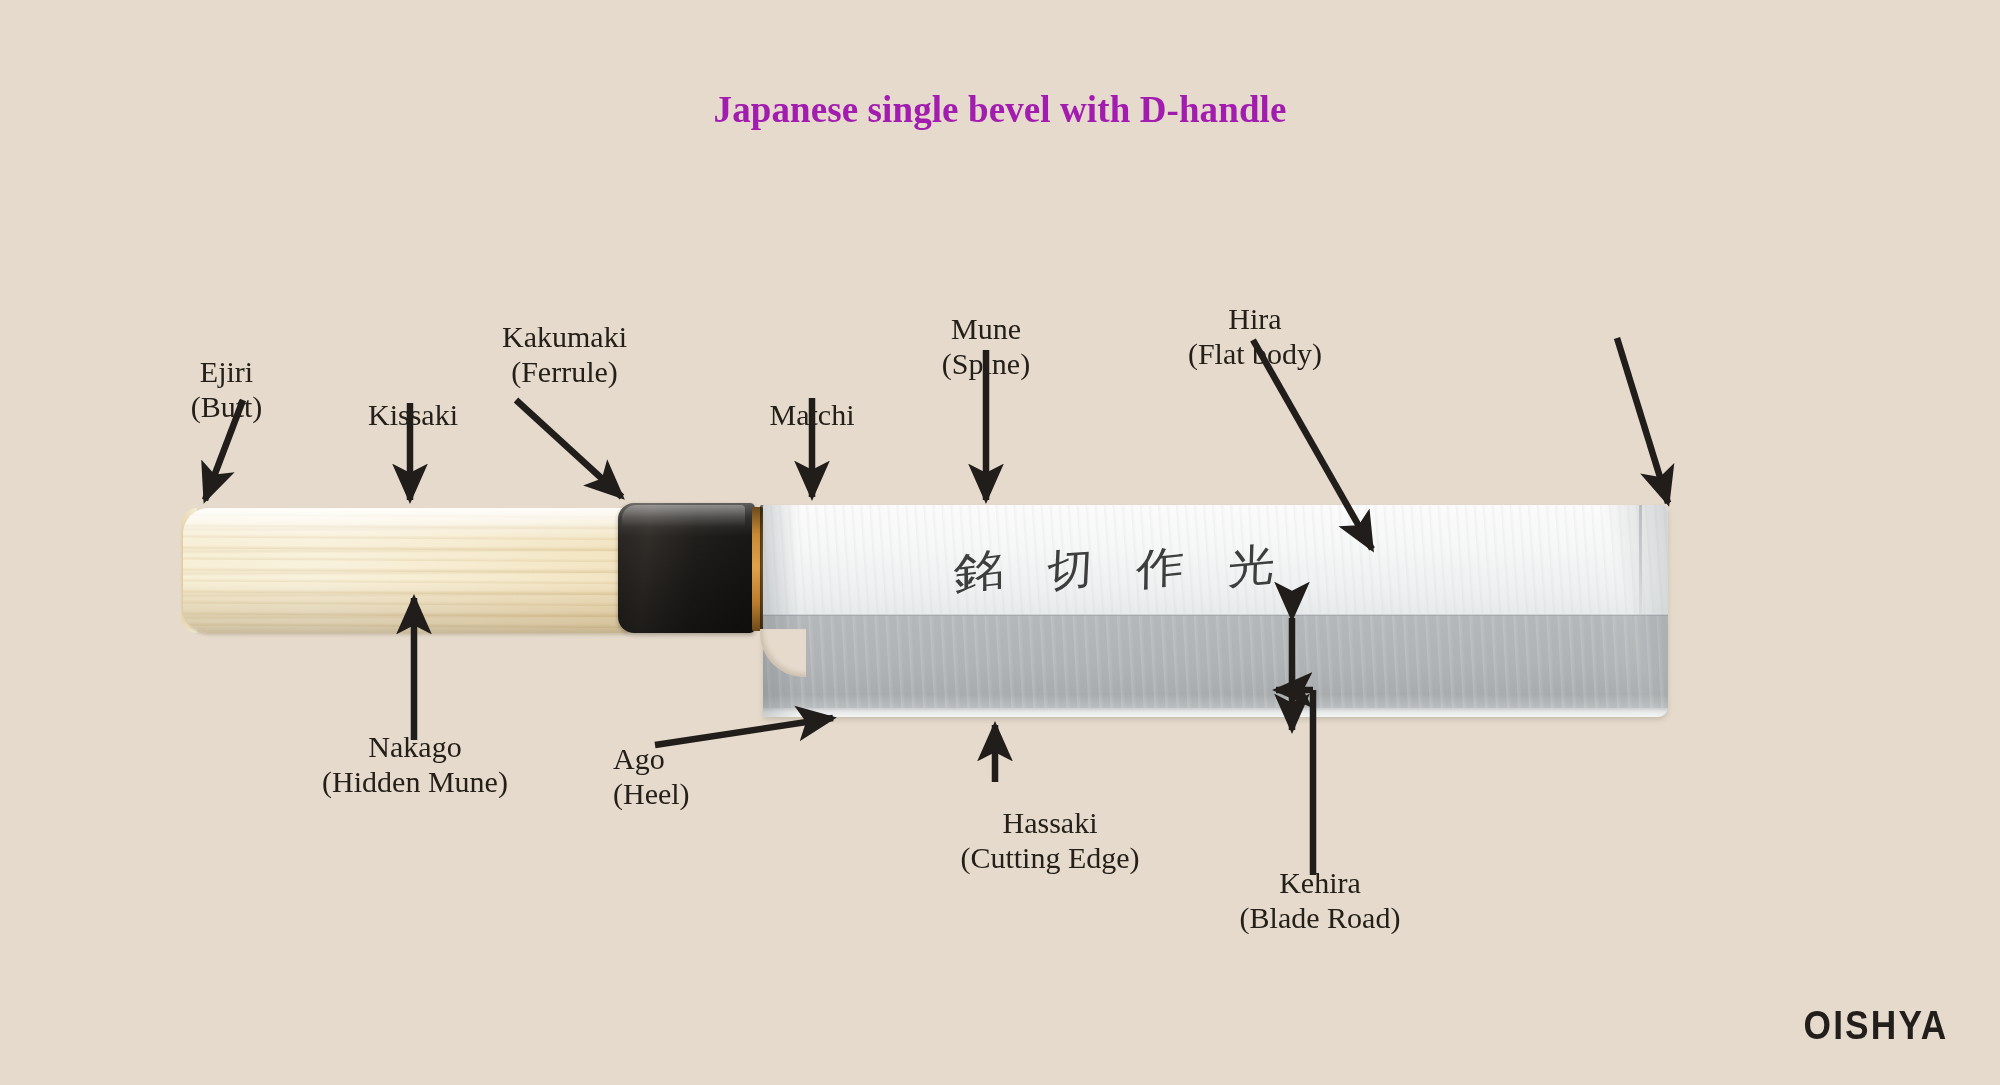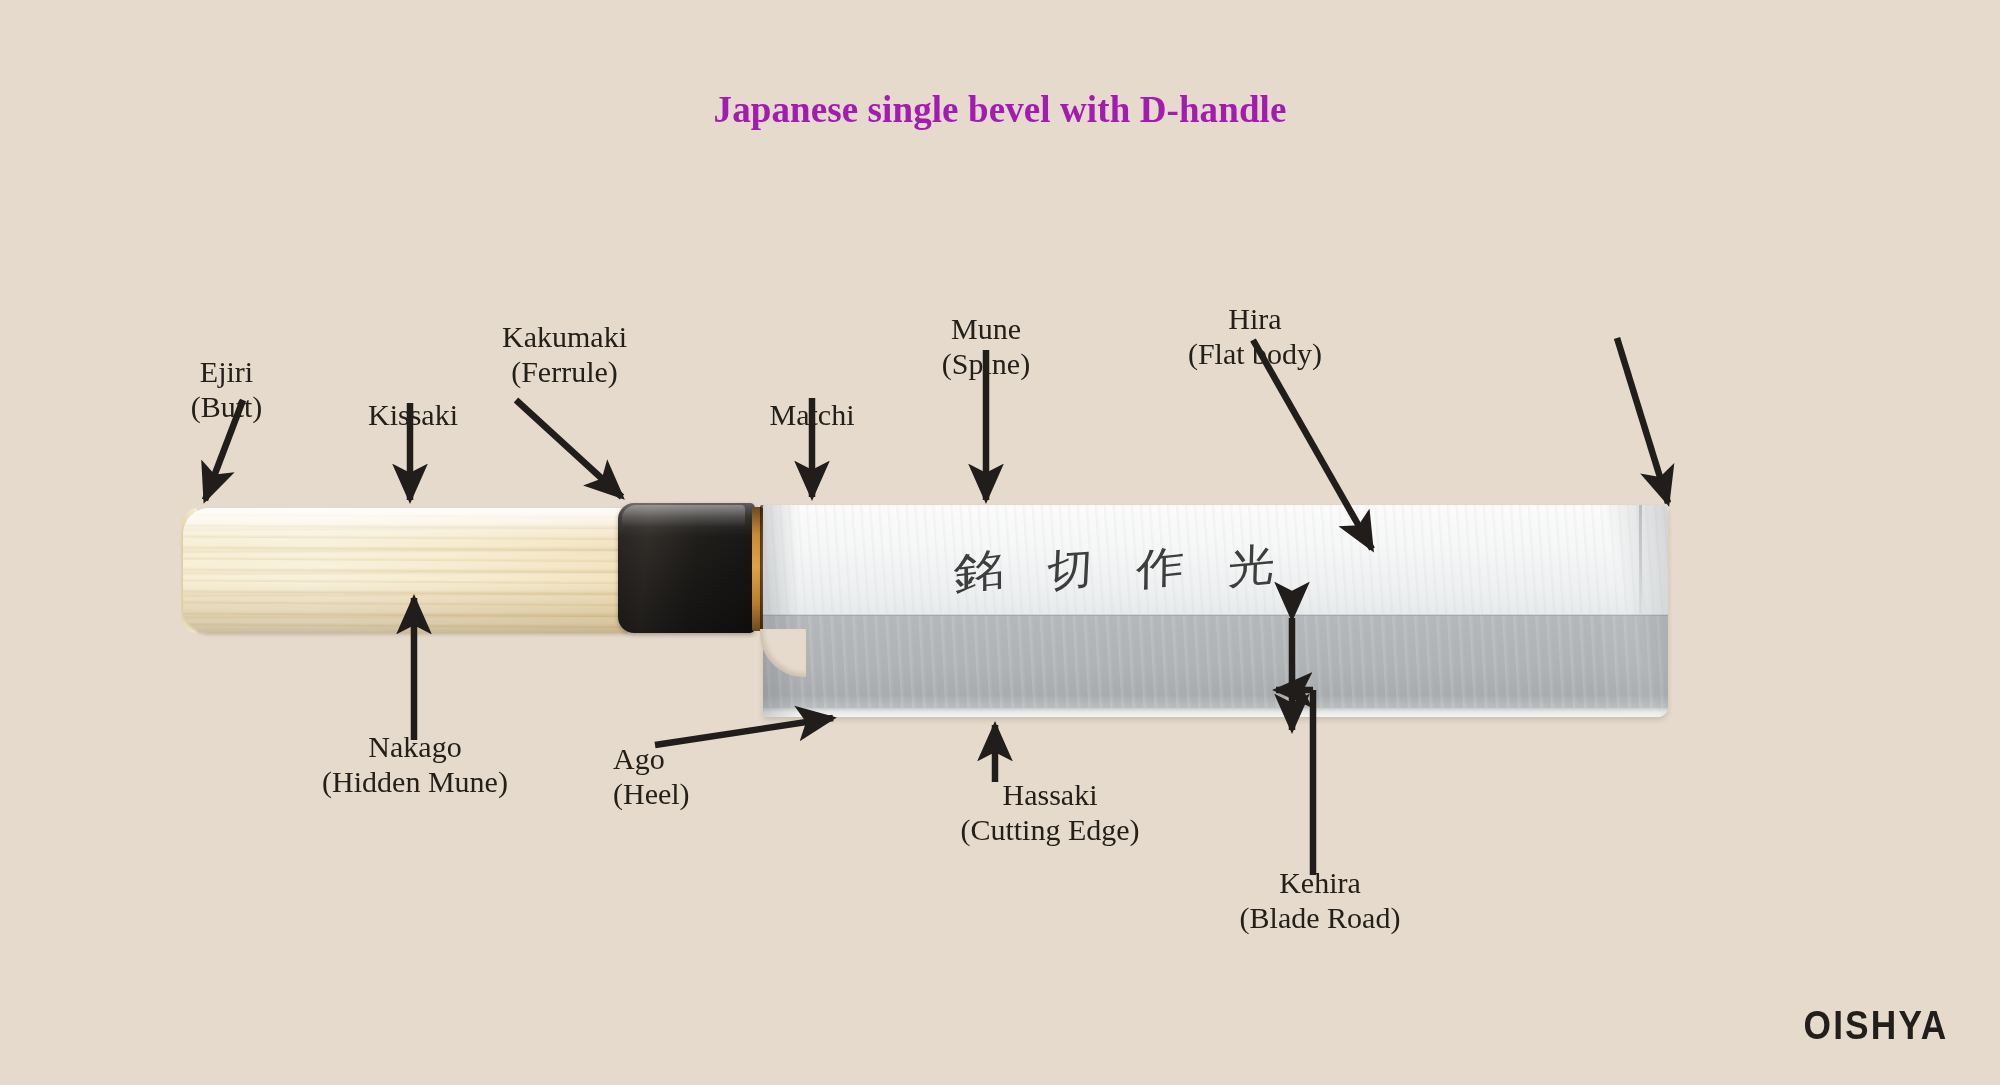--- a/index.html
+++ b/index.html
@@ -272,21 +272,21 @@
   <div class="label c" style="left:1153px;top:302px;width:204px;">Hira
 (Flat body)</div>
 
 
   <div class="label c" style="left:260px;top:730px;width:310px;">Nakago
 (Hidden Mune)</div>
 
   <div class="label l" style="left:613px;top:742px;width:250px;">Ago
 (Heel)</div>
 
-  <div class="label c" style="left:905px;top:778px;width:290px;text-align:center;">Hassaki
+  <div class="label c" style="left:905px;top:806px;width:290px;text-align:center;">Hassaki
 (Cutting Edge)</div>
 
   <div class="label c" style="left:1180px;top:866px;width:280px;">Kehira
 (Blade Road)</div>
 
   <div class="brand">OISHYA</div>
 
 </div>
 
 </body></html>

